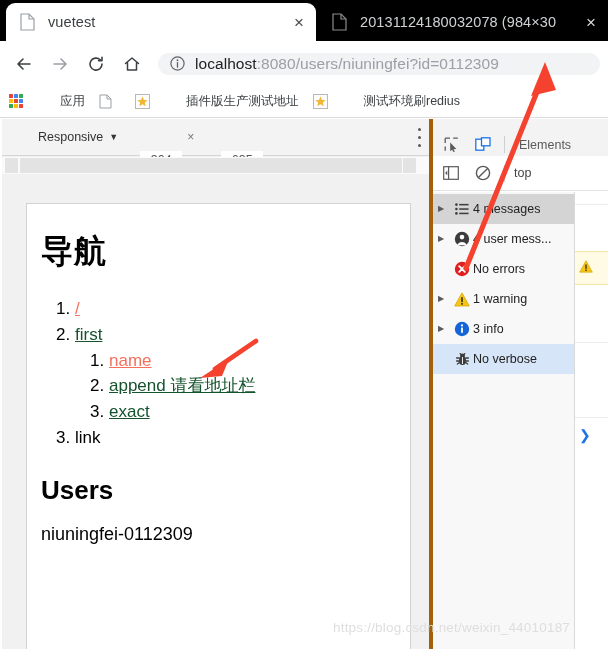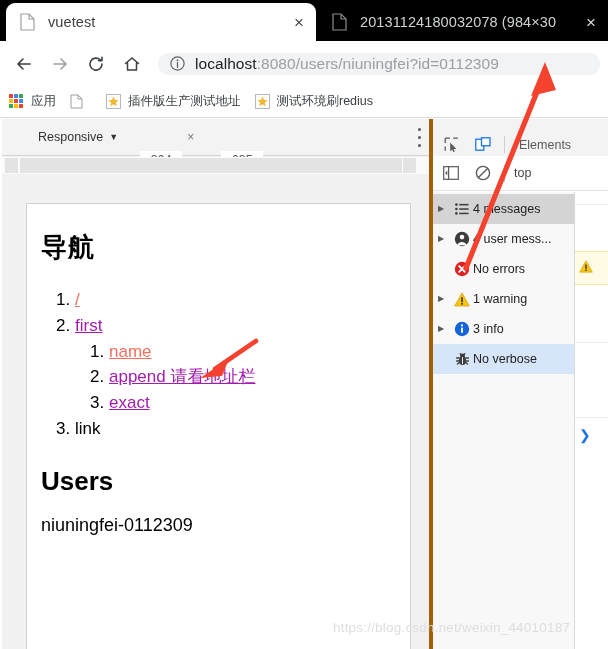--- a/index.html
+++ b/index.html
@@ -100,20 +100,21 @@
     background: #ffffff;
     display: flex; align-items: center;
     padding-left: 9px;
     border-bottom: 1px solid #dcdcdc;
   }
   .bm {
     display: flex; align-items: center;
     margin-right: 14px; flex: 0 0 auto;
     font-size: 12.5px; color: #3c4043;
     white-space: nowrap;
+    gap: 29px;
   }
   .bm-ico { width: 16px; height: 16px; margin-right: 6px; flex:0 0 auto; position: relative; }
   .apps-grid {
     width: 14px; height: 14px;
     display: grid; grid-template-columns: repeat(3, 4px);
     grid-template-rows: repeat(3, 4px); gap: 1px;
   }
   .apps-grid i { display:block; width:4px; height:4px; border-radius:.5px; }
   .doc-ico svg { display:block; }
 
@@ -172,32 +173,32 @@
     border: 1px solid #d2d2d2;
     overflow: hidden;
   }
   .page {
     padding: 22px 0 0 14px;
     font-family: "Liberation Sans", "DejaVu Sans", sans-serif;
     color: #000;
   }
   .page h1 {
     margin: 4px 0 22px 0;
-    font-size: 26px; font-weight: 700; letter-spacing: 1px;
+    font-size: 32px; font-weight: 700; letter-spacing: 1px;
   }
   .page ol {
     margin: 0; padding-left: 34px;
     font-size: 17px; line-height: 1.52;
   }
   .page ol ol {
     padding-left: 34px; margin: 0;
   }
   .page li { margin: 0; }
   .page a { text-decoration: underline; }
-  .lnk-visited { color: #a21caf; }
+  .lnk-visited { color: #14532d; }
   .lnk-active { color: #f4715f; }
   .plain { color: #000; }
   .page h2 {
     margin: 24px 0 18px 0;
     font-size: 26px; font-weight: 700;
   }
   .page .userline { font-size: 18px; margin: 0; }
 
   
   .watermark {

